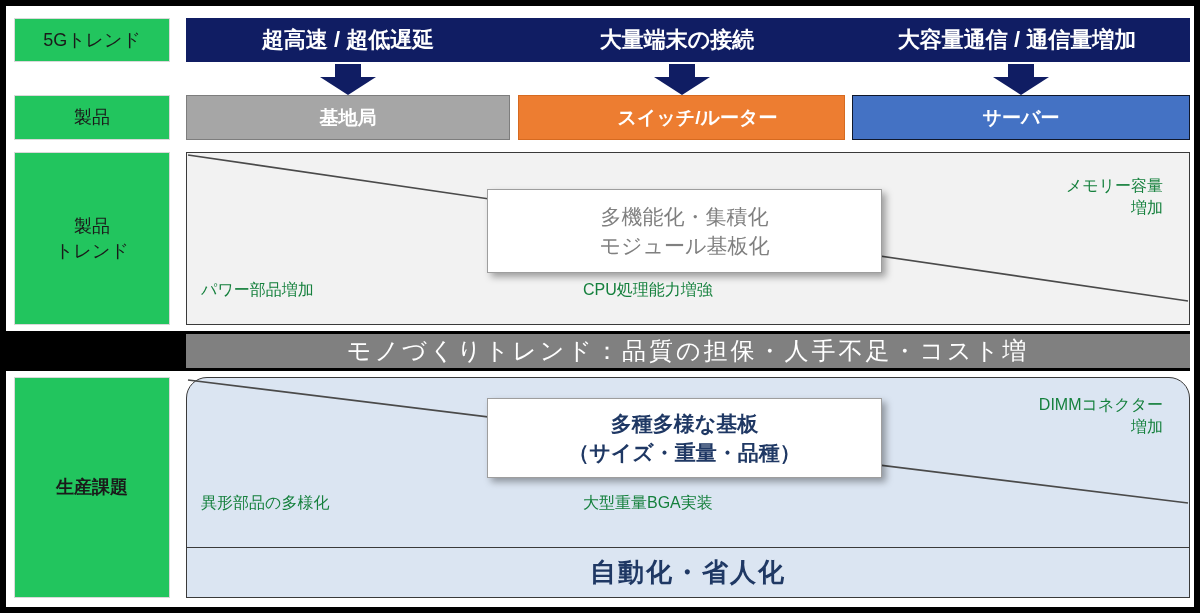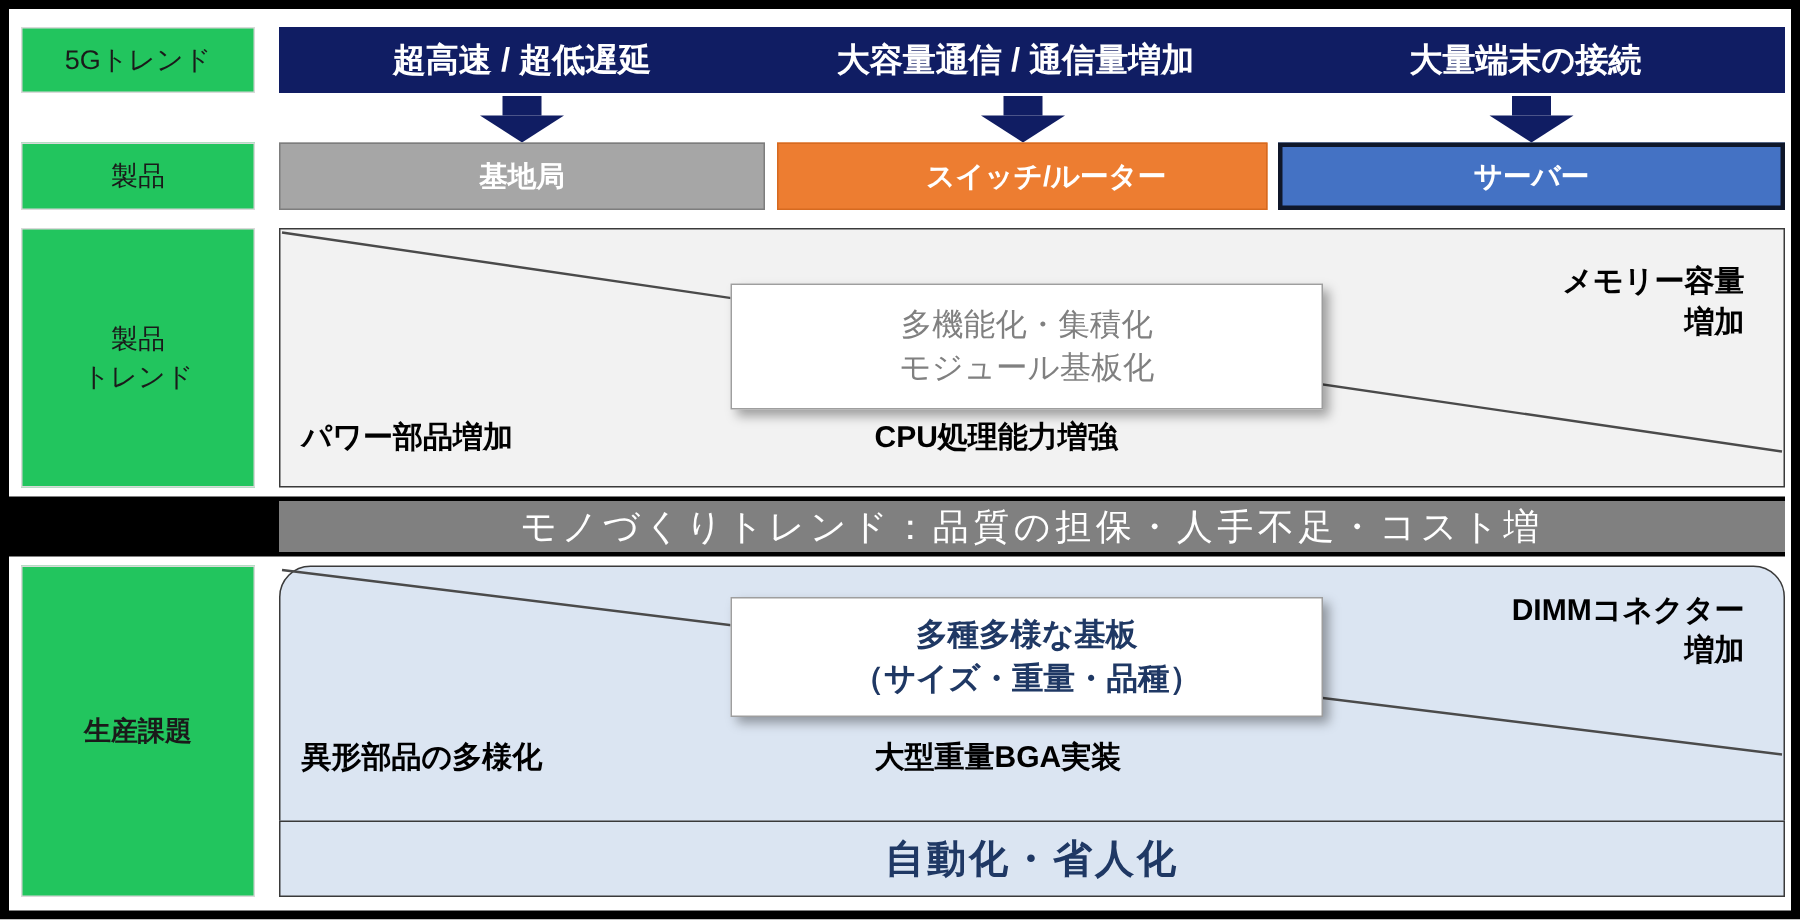--- a/index.html
+++ b/index.html
@@ -47,40 +47,40 @@
   #arrow-1 { left:314px; } #arrow-2 { left:648px; } #arrow-3 { left:987px; }
 
   
   .product {
     position:absolute; top:89px; height:45px; box-sizing:border-box;
     display:flex; align-items:center; justify-content:center;
     color:#fff; font-weight:bold; font-size:19px;
   }
   #prod-base   { left:180px; width:324px; background:#a6a6a6; border:1px solid #7d7d7d; }
   #prod-switch { left:512px; width:327px; background:#ed7d31; border:1px solid #d66a20;padding-left:32px; }
-  #prod-server { left:846px; width:338px; background:#4472c4; border:3px solid #0f172a; }
+  #prod-server { left:846px; width:338px; background:#4472c4; border:1px solid #0f172a; }
 
   
   .panel { position:absolute; left:180px; width:1004px; box-sizing:border-box; border:1px solid #3a3a3a; }
   #panel-trend  { top:146px; height:173px; background:#f2f2f2; }
   #panel-issues { top:371px; height:202px; background:#dbe5f2;border-radius:21px; }
   .panel svg { position:absolute; left:0; top:0; }
 
   .callout {
     position:absolute; left:300px; width:395px; box-sizing:border-box;
     background:#ffffff; border:1px solid #9e9e9e;
     box-shadow:4px 4px 7px rgba(0,0,0,0.35);
     display:flex; align-items:center; justify-content:center;
     text-align:center; white-space:pre-line; line-height:1.4;
   }
   #callout-trend  { top:36px; height:84px; color:#808080; font-size:21px; }
   #callout-issues { top:20px; height:80px; color:#1f3864; font-size:21px; font-weight:bold; }
 
   .navy {
-    position:absolute; color:#000000; font-weight:bold; font-size:20px;
+    position:absolute; color:#15803d; font-weight:normal; font-size:16px;
     white-space:pre-line; line-height:1.35;
   }
   #pt-right { top:22px;  right:26px; text-align:right; }
   #pt-bl    { left:14px;  top:126px; }
   #pt-bc    { left:396px; top:126px; }
   #pi-right { top:16px;  right:26px; text-align:right; }
   #pi-bl    { left:14px;  top:114px; }
   #pi-bc    { left:396px; top:114px; }
 
   
@@ -109,22 +109,22 @@
 <div id="canvas">
 
   <div class="lbl" id="lbl-5g">5Gトレンド</div>
   <div class="lbl" id="lbl-product">製品</div>
   <div class="lbl" id="lbl-ptrend">製品
 トレンド</div>
   <div class="lbl" id="lbl-issues">生産課題</div>
 
   <div class="trendbar">
     <div>超高速 / 超低遅延</div>
+    <div>大量端末の接続</div>
     <div>大容量通信 / 通信量増加</div>
-    <div>大量端末の接続</div>
   </div>
 
   <div class="arrow" id="arrow-1">
     <div class="stem"></div>
     <div class="head"></div>
   </div>
   <div class="arrow" id="arrow-2">
     <div class="stem"></div>
     <div class="head"></div>
   </div>

